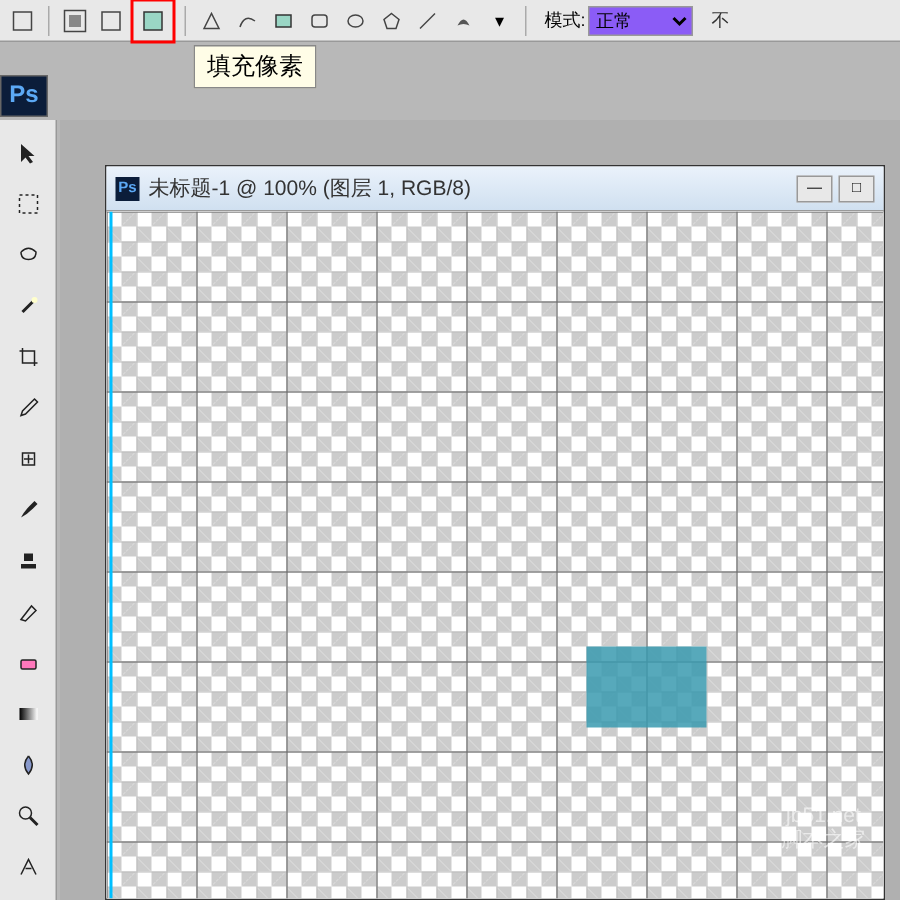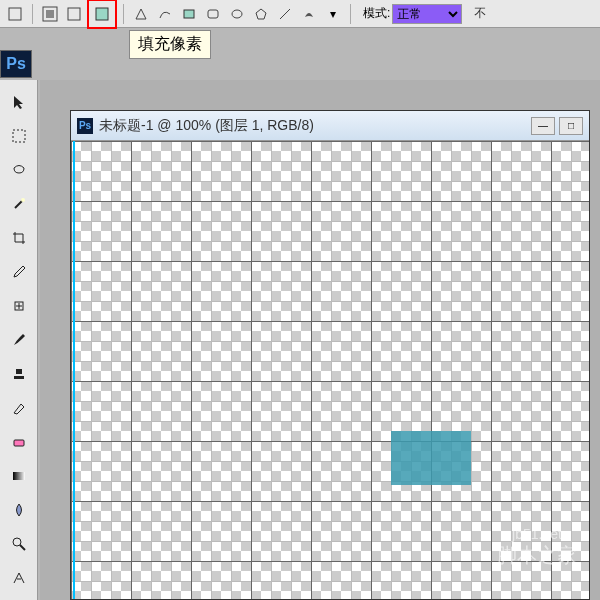--- a/index.html
+++ b/index.html
@@ -36,21 +36,21 @@
 .grid { position: absolute; inset: 0; background-image:
   linear-gradient(#666 1px, transparent 1px),
   linear-gradient(90deg, #666 1px, transparent 1px),
   linear-gradient(#bbb 1px, transparent 1px),
   linear-gradient(90deg, #bbb 1px, transparent 1px);
   background-size: 60px 60px, 60px 60px, 20px 20px, 20px 20px; }
 .guide-v { position: absolute; top: 0; bottom: 0; left: 2px; width: 2px; background: #00bfff; }
 .shape { position: absolute; left: 320px; top: 290px; width: 80px; height: 54px; background: #3a9aaf; opacity: 0.85; }
 
 .watermark { position: absolute; right: 12px; bottom: 30px; color: #fff; opacity: 0.6; text-align: center; font-size: 14px; }
-.watermark .cn { font-size: 20px; }
+.watermark .cn { font-size: 14px; }
 
 svg { pointer-events: none; }
 </style>
 </head>
 <body>
 
 <div class="toolbar-top">
   <div class="tool-btn">
     <svg width="14" height="14">
         <rect x="1" y="1" width="12" height="12" fill="none" stroke="#444"></rect>

